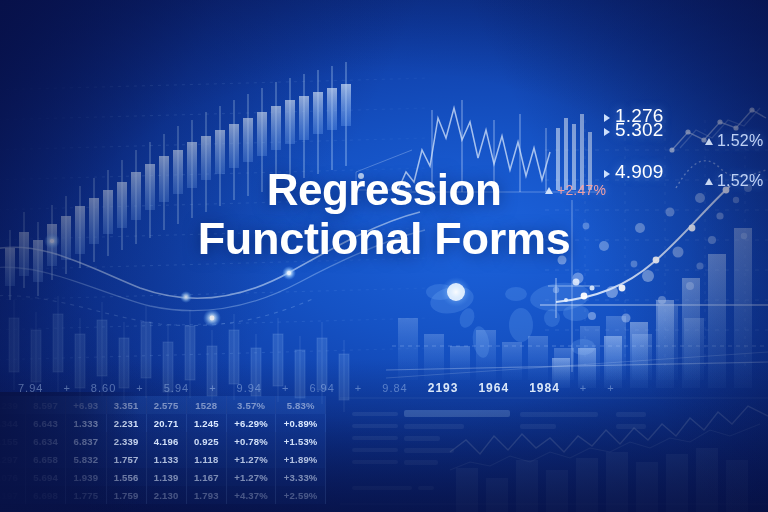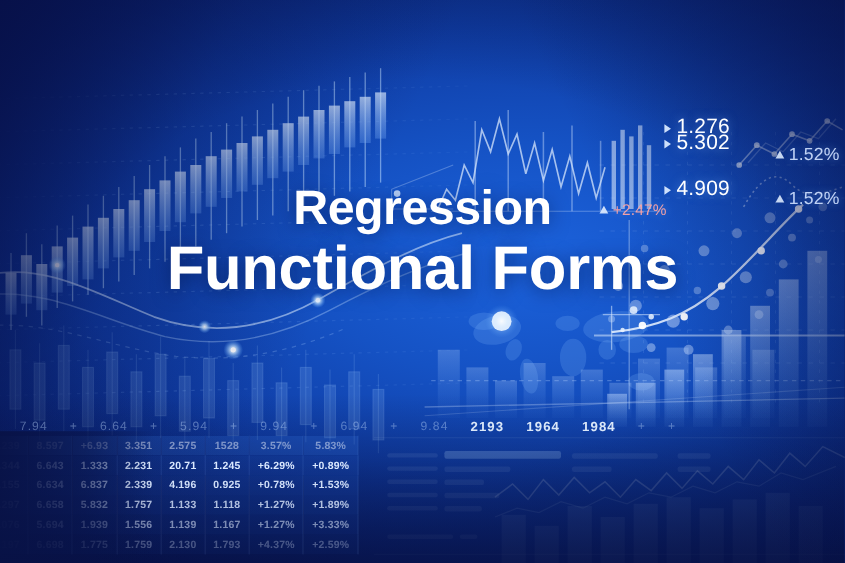--- a/index.html
+++ b/index.html
@@ -111,21 +111,21 @@
   .titlewrap{
     position:absolute;left:0;top:168px;width:768px;
     text-align:center;
   }
   .t1{
     font-size:44px;font-weight:700;color:#ffffff;
     letter-spacing:-.5px;line-height:1.02;
     text-shadow:0 2px 16px rgba(4,18,70,.55);
   }
   .t2{
-    font-size:56px;font-weight:700;color:#ffffff;
+    font-size:45px;font-weight:700;color:#ffffff;
     letter-spacing:-.3px;line-height:1.05;margin-top:2px;
     text-shadow:0 2px 16px rgba(4,18,70,.55);
   }
 </style>
 </head>
 <body>
 
 <div id="stage">
 
   <div class="bg-base"></div>
@@ -513,21 +513,21 @@
     <line x1="340" y1="398" x2="768" y2="398" stroke="#b4d3ff" stroke-opacity=".12" stroke-width="1"></line>
     <line x1="340" y1="504" x2="768" y2="504" stroke="#b4d3ff" stroke-opacity=".10" stroke-width="1"></line>
   </svg>
 
   <div class="bg-vig"></div>
   <div class="bg-corner"></div>
 
   <div class="ticker">
     <span>7.94</span>
     <span>+</span>
-    <span>6.64</span>
+    <span>8.60</span>
     <span>+</span>
     <span>5.94</span>
     <span>+</span>
     <span>9.94</span>
     <span>+</span>
     <span>6.94</span>
     <span>+</span>
     <span>9.84</span>
     <span class="bright">2193</span>
     <span class="bright">1964</span>

